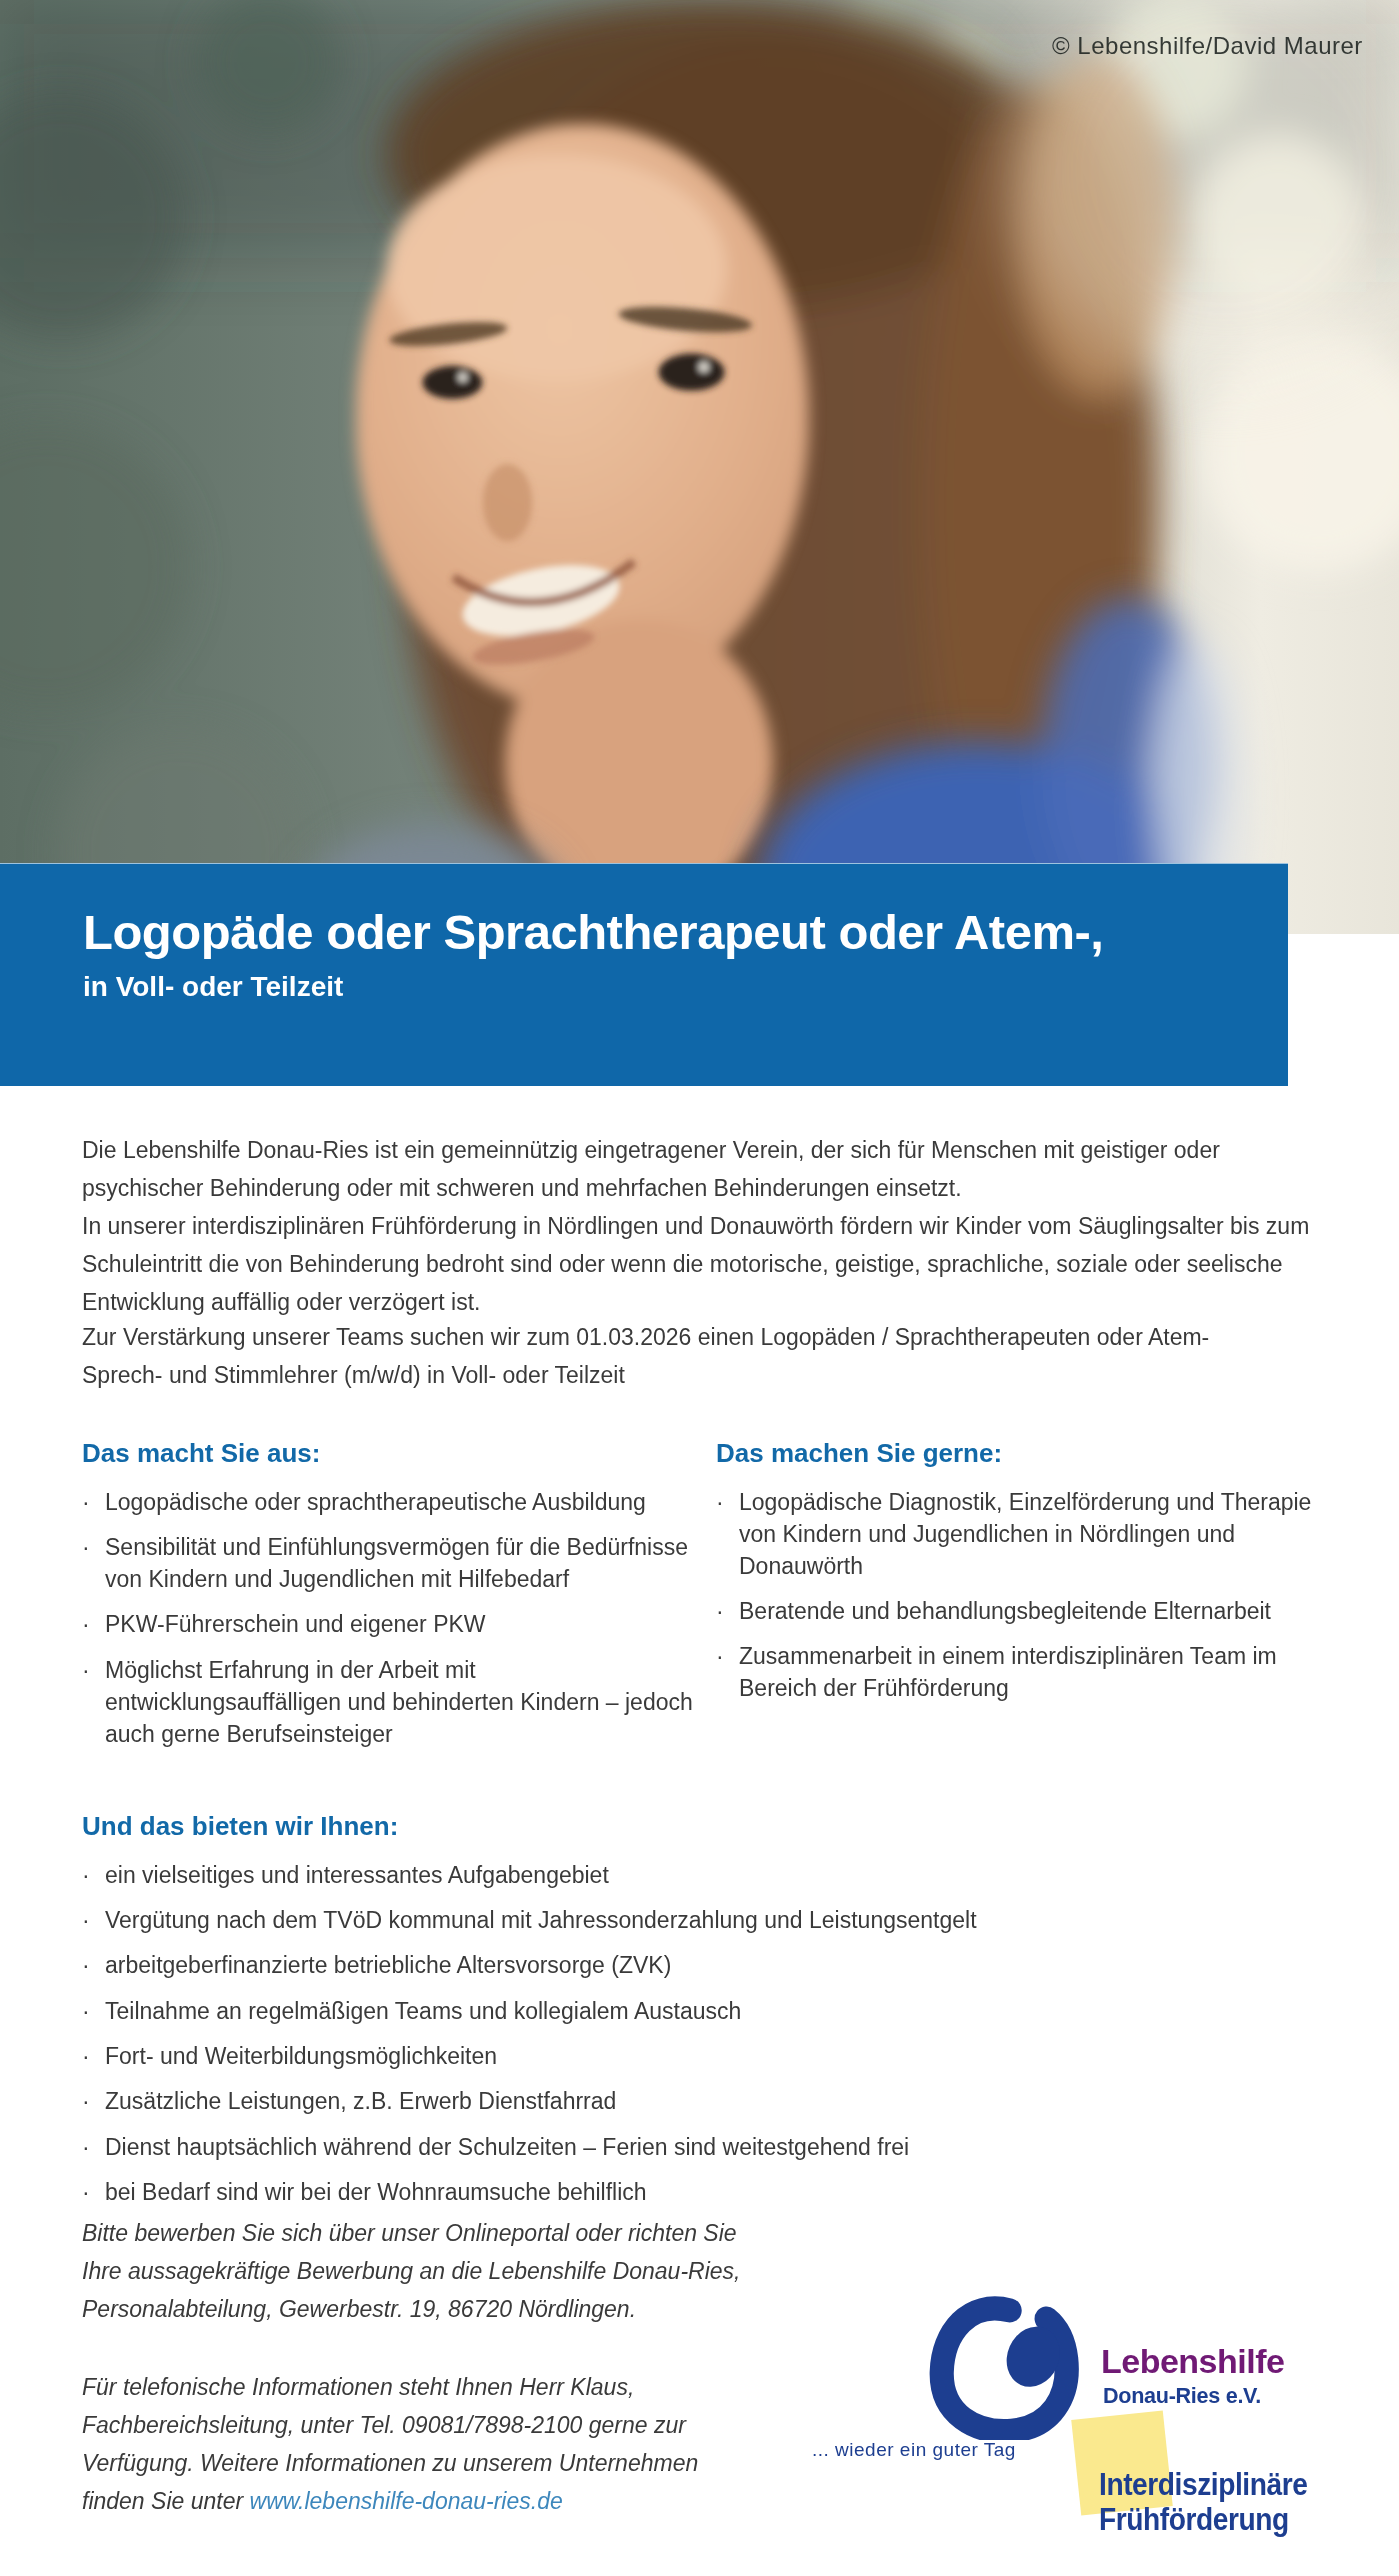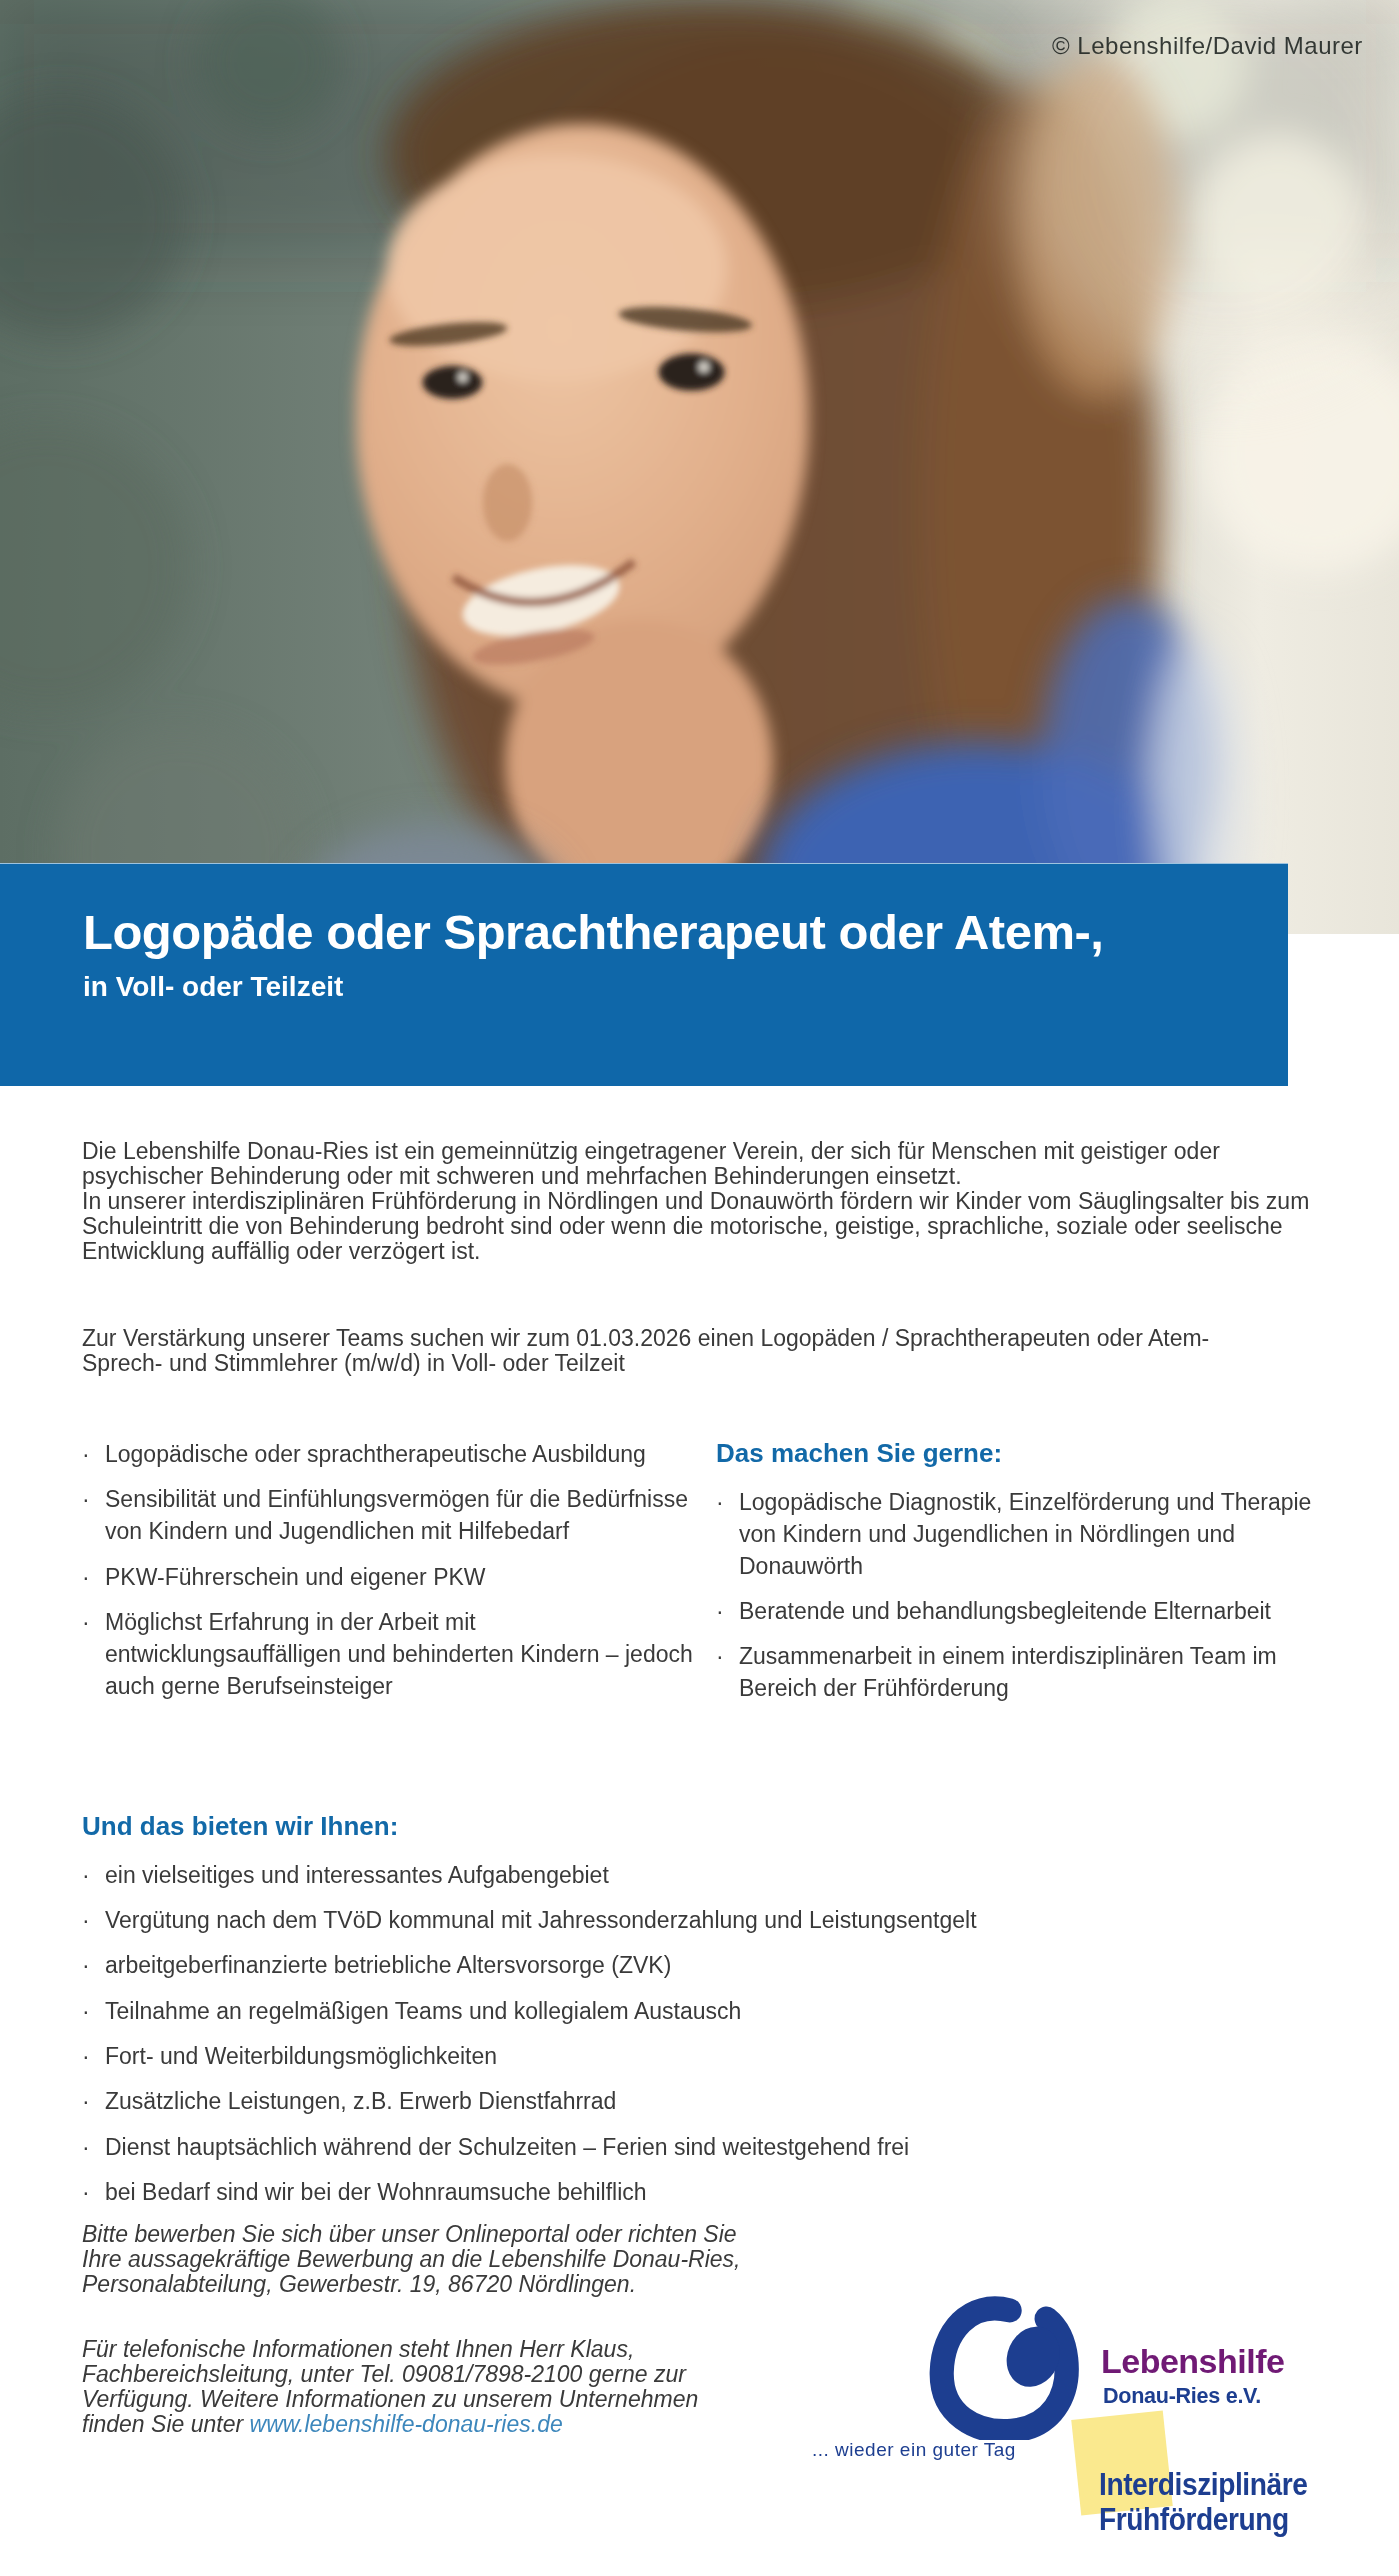--- a/index.html
+++ b/index.html
@@ -13,21 +13,21 @@
     color:rgba(22,28,26,0.85);letter-spacing:0.5px;}
 
   
   .banner{position:absolute;left:0;top:863px;width:1288px;height:223px;background:#0f67a9;
     border-top:1.5px solid rgba(205,225,242,0.75);box-sizing:border-box;z-index:3;
     padding:38px 5px 0 83px;}
   .banner h1{margin:0;font-size:49px;line-height:61px;font-weight:bold;color:#ffffff;letter-spacing:-0.5px;}
   .banner .subtitle{margin-top:8.2px;font-size:28px;line-height:32px;font-weight:bold;color:#ffffff;}
 
   
-  .txt{font-size:23px;line-height:25px;font-weight:300;color:#3a3a3a;margin-top:8px;}
+  .txt{font-size:23px;line-height:38px;font-weight:300;color:#3a3a3a;}
   .intro1{position:absolute;left:82px;top:1131px;width:1257px;}
   .intro2{position:absolute;left:82px;top:1318px;width:1257px;}
 
   .colhead{font-size:26px;line-height:30px;font-weight:bold;color:#1269a8;margin:0 0 17.5px 0;}
   .col-left{position:absolute;left:82px;top:1438px;width:634px;}
   .col-right{position:absolute;left:716px;top:1438px;width:608px;}
   .benefits{position:absolute;left:82px;top:1811px;width:1247px;}
   .benefits ul li{margin-bottom:7.2px;}
 
   ul.blist{list-style:none;margin:0;padding:0;}
@@ -151,20 +151,21 @@
     <span>Die Lebenshilfe Donau-Ries  ist ein gemeinnützig eingetragener Verein, der sich für Menschen mit geistiger oder psychischer Behinderung oder mit schweren und mehrfachen Behinderungen einsetzt.</span><br>
     <span>In unserer interdisziplinären Frühförderung in Nördlingen und Donauwörth fördern wir Kinder vom Säuglingsalter bis zum Schuleintritt die von Behinderung bedroht sind oder wenn die motorische, geistige, sprachliche, soziale oder seelische Entwicklung auffällig oder verzögert ist.</span>
   </div>
 
   <div class="txt intro2">
     <span>Zur Verstärkung unserer Teams suchen wir zum 01.03.2026 einen Logopäden / Sprachtherapeuten oder Atem-</span><br>
     <span>Sprech- und Stimmlehrer (m/w/d) in Voll- oder Teilzeit</span>
   </div>
 
   <div class="col-left">
+    <h2 class="colhead">Das macht Sie aus:</h2>
     <ul class="blist">
         <li>
           <span class="dot">·</span>
           <span class="li-text">Logopädische oder sprachtherapeutische Ausbildung</span>
         </li>
         <li>
           <span class="dot">·</span>
           <span class="li-text">Sensibilität und Einfühlungsvermögen für die Bedürfnisse von Kindern und Jugendlichen mit Hilfebedarf</span>
         </li>
         <li>

